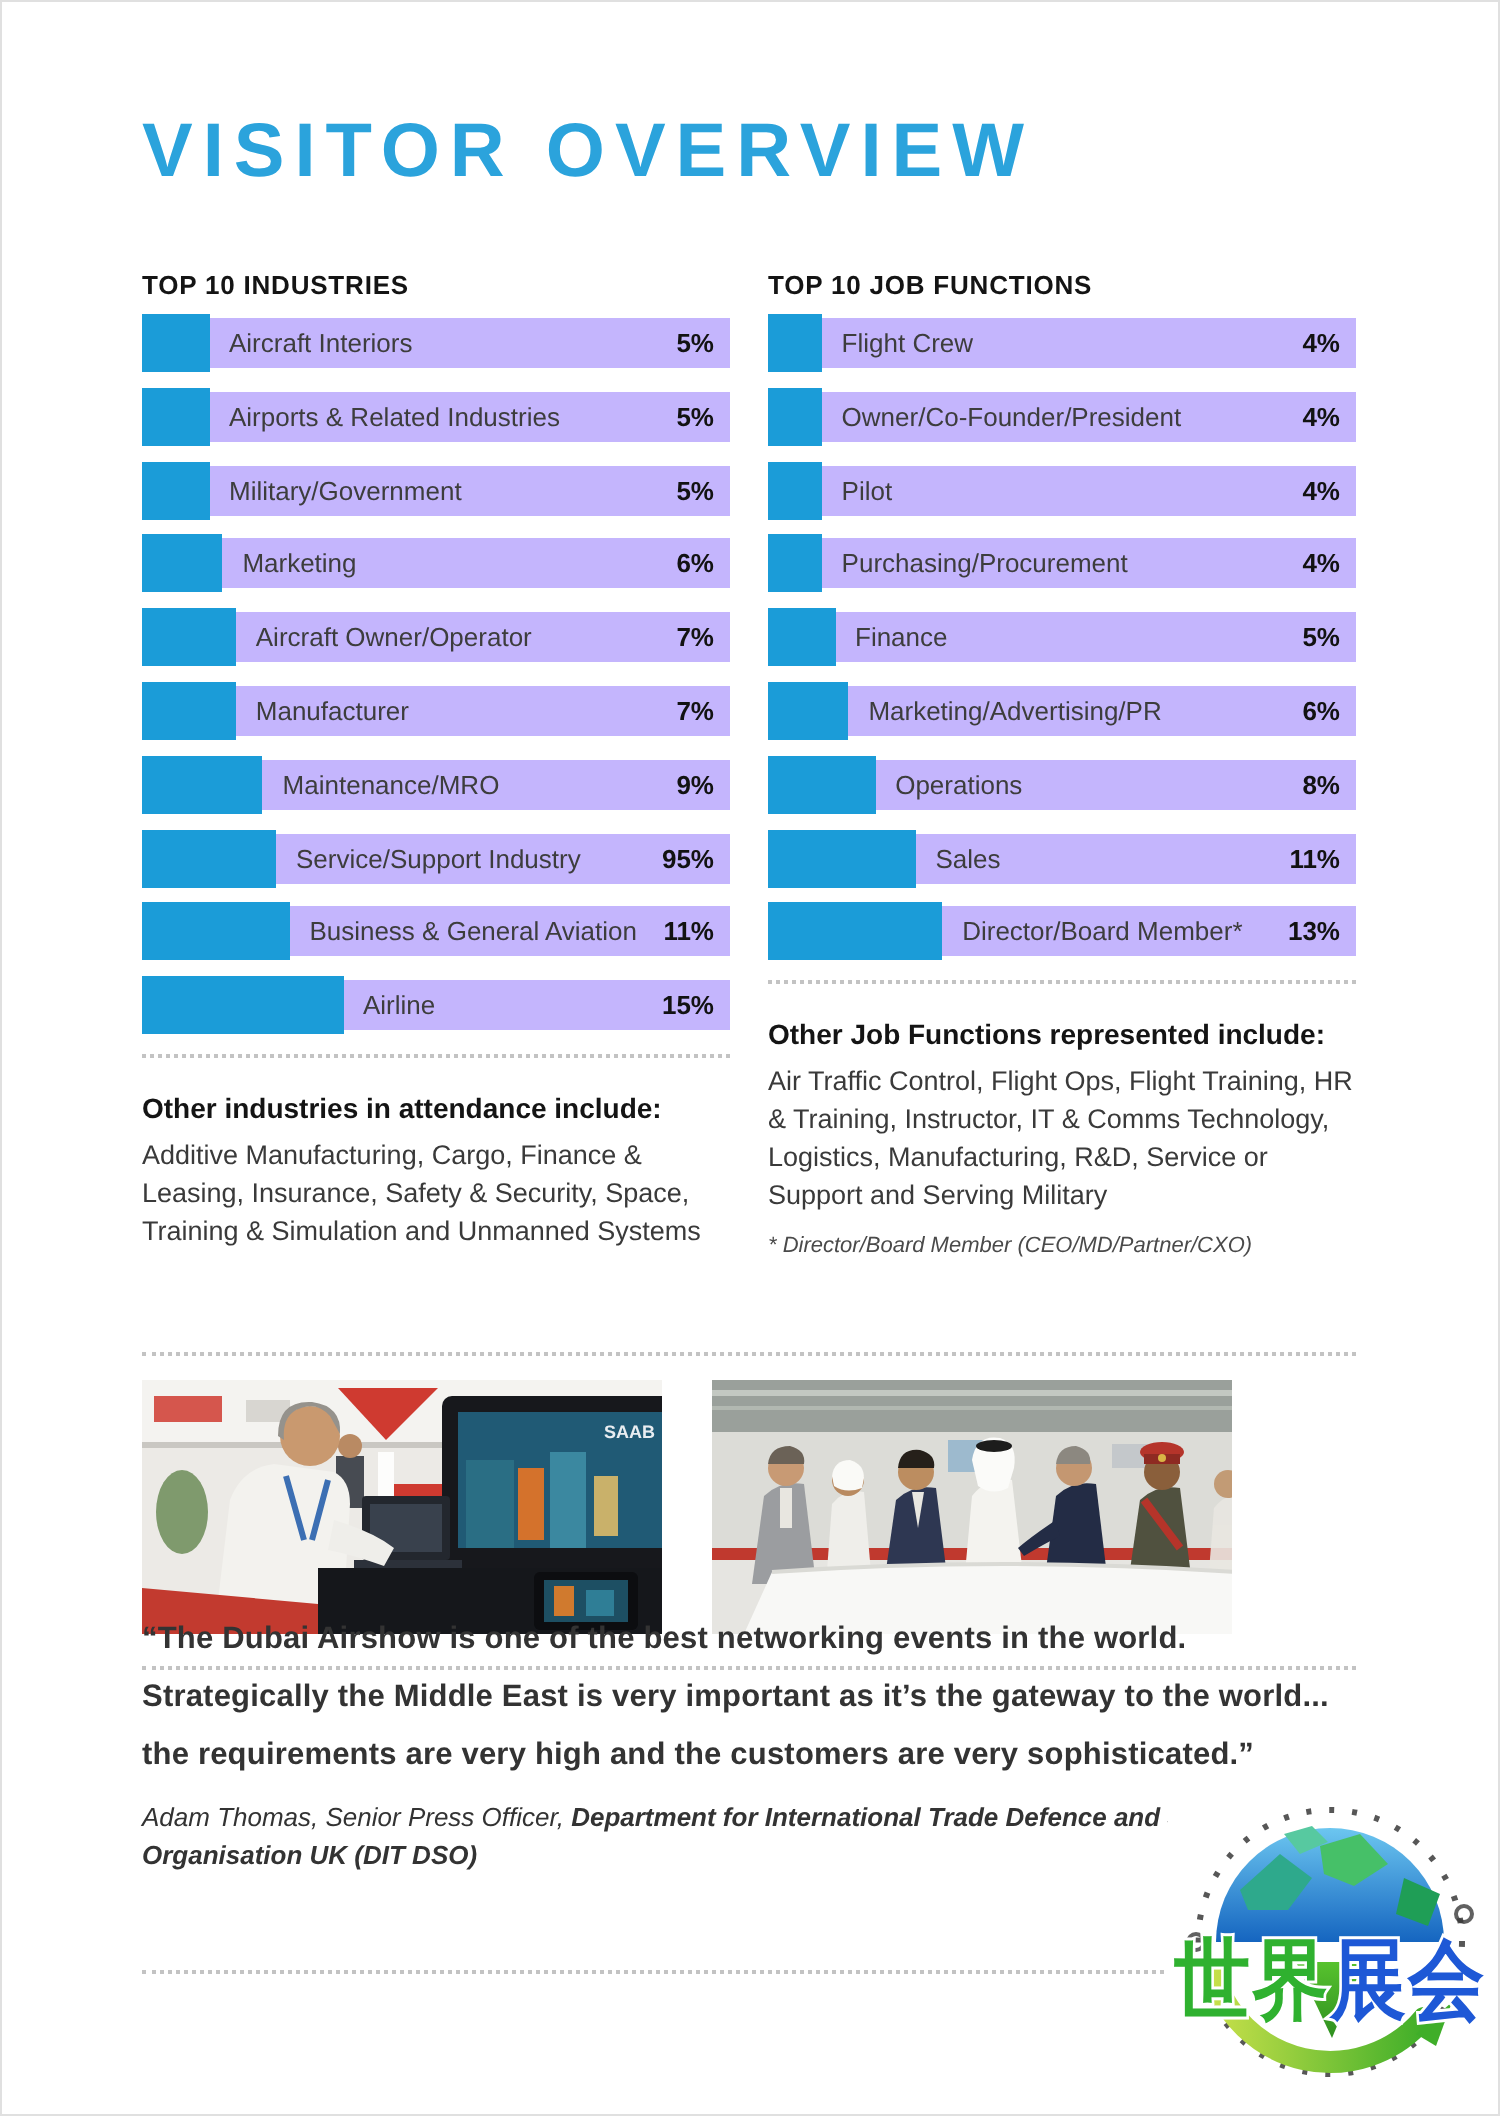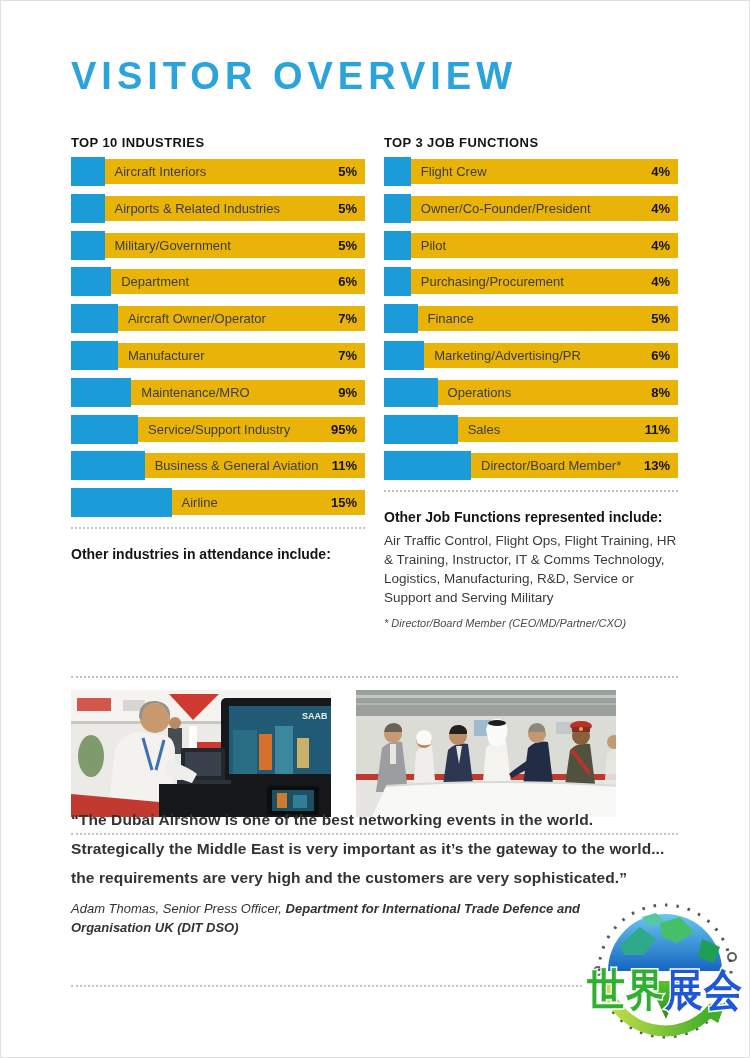--- a/index.html
+++ b/index.html
@@ -11,21 +11,21 @@
   .title{
     position:absolute;left:70px;top:54px;margin:0;
     font-size:38px;font-weight:bold;letter-spacing:5px;color:#2BA3DC;
   }
   .cols{position:absolute;left:70px;top:134px;width:607px;display:flex;gap:19px;}
   .col{width:294px;}
   .col h2{
     margin:0 0 9px 0;font-size:13px;font-weight:bold;letter-spacing:.4px;color:#141414;
   }
   .row{
-    position:relative;height:25px;background:#eab308;display:flex;align-items:center;
+    position:relative;height:25px;background:#c4b5fd;display:flex;align-items:center;
     margin-bottom:11.8px;
   }
   .bar{position:absolute;left:0;top:-2px;height:29px;background:#1B9CD8;}
   .lab{font-size:13px;color:#3d3d3d;position:relative;z-index:1;white-space:nowrap;}
   .pct{margin-left:auto;font-weight:bold;font-size:13px;color:#121212;padding-right:8px;position:relative;z-index:1;}
   .dotted{border:0;border-top:2px dotted #c3c3c3;margin:8px 0 0 0;}
   .other-head{margin:17px 0 6px 0;font-size:14px;font-weight:bold;color:#141414;}
   .other-body{margin:0;font-size:13.5px;line-height:19px;color:#3a3a3a;}
   .footnote{margin:10px 0 0 0;font-size:11px;font-style:italic;color:#4a4a4a;}
   .divider-full{position:absolute;left:70px;width:607px;border:0;border-top:2px dotted #c3c3c3;margin:0;}
@@ -62,21 +62,21 @@
             <span class="lab" style="margin-left: 43.5px;">Airports &amp; Related Industries</span>
             <span class="pct">5%</span>
           </div>
           <div class="row">
             <div class="bar" style="width: 33.5px;"></div>
             <span class="lab" style="margin-left: 43.5px;">Military/Government</span>
             <span class="pct">5%</span>
           </div>
           <div class="row">
             <div class="bar" style="width: 40.2px;"></div>
-            <span class="lab" style="margin-left: 50.2px;">Department</span>
+            <span class="lab" style="margin-left: 50.2px;">Marketing</span>
             <span class="pct">6%</span>
           </div>
           <div class="row">
             <div class="bar" style="width: 46.9px;"></div>
             <span class="lab" style="margin-left: 56.9px;">Aircraft Owner/Operator</span>
             <span class="pct">7%</span>
           </div>
           <div class="row">
             <div class="bar" style="width: 46.9px;"></div>
             <span class="lab" style="margin-left: 56.9px;">Manufacturer</span>
@@ -98,24 +98,25 @@
             <span class="pct">11%</span>
           </div>
           <div class="row">
             <div class="bar" style="width: 100.5px;"></div>
             <span class="lab" style="margin-left: 110.5px;">Airline</span>
             <span class="pct">15%</span>
           </div>
         </div>
       <hr class="dotted">
       <h3 class="other-head">Other industries in attendance include:</h3>
+      <p class="other-body">Additive Manufacturing, Cargo, Finance &amp; Leasing, Insurance, Safety &amp; Security, Space, Training &amp; Simulation and Unmanned Systems</p>
     </section>
 
     <section class="col">
-      <h2>TOP 3 JOB FUNCTIONS</h2>
+      <h2>TOP 10 JOB FUNCTIONS</h2>
       <div class="rows">
           <div class="row">
             <div class="bar" style="width: 26.8px;"></div>
             <span class="lab" style="margin-left: 36.8px;">Flight Crew</span>
             <span class="pct">4%</span>
           </div>
           <div class="row">
             <div class="bar" style="width: 26.8px;"></div>
             <span class="lab" style="margin-left: 36.8px;">Owner/Co-Founder/President</span>
             <span class="pct">4%</span>

